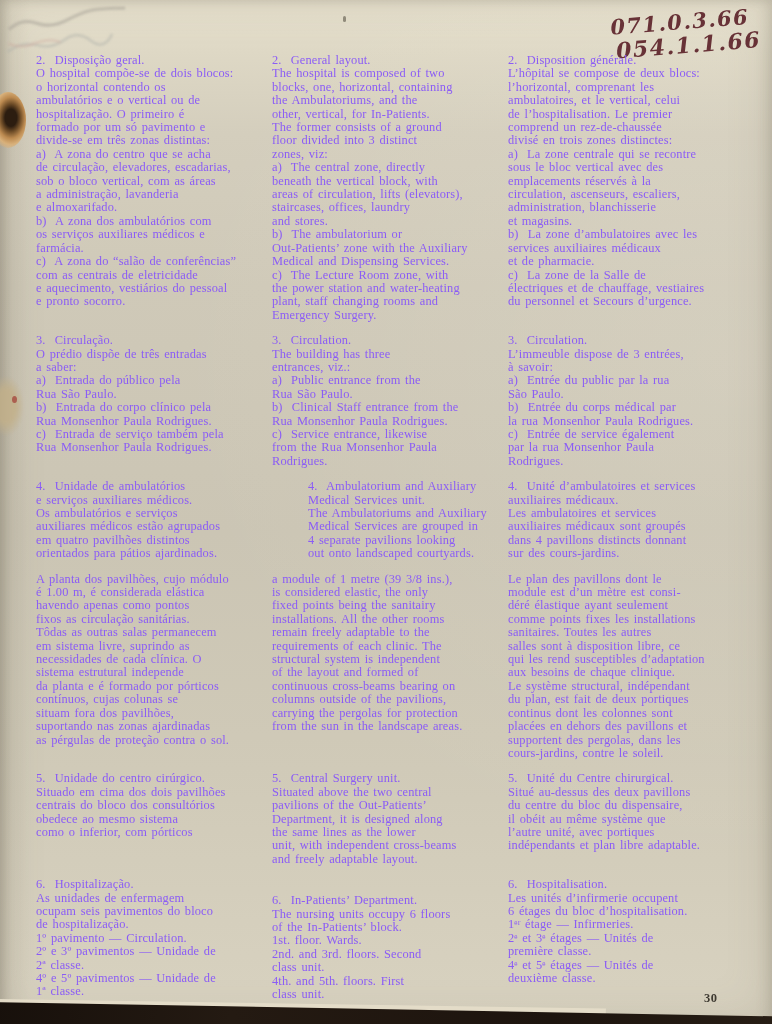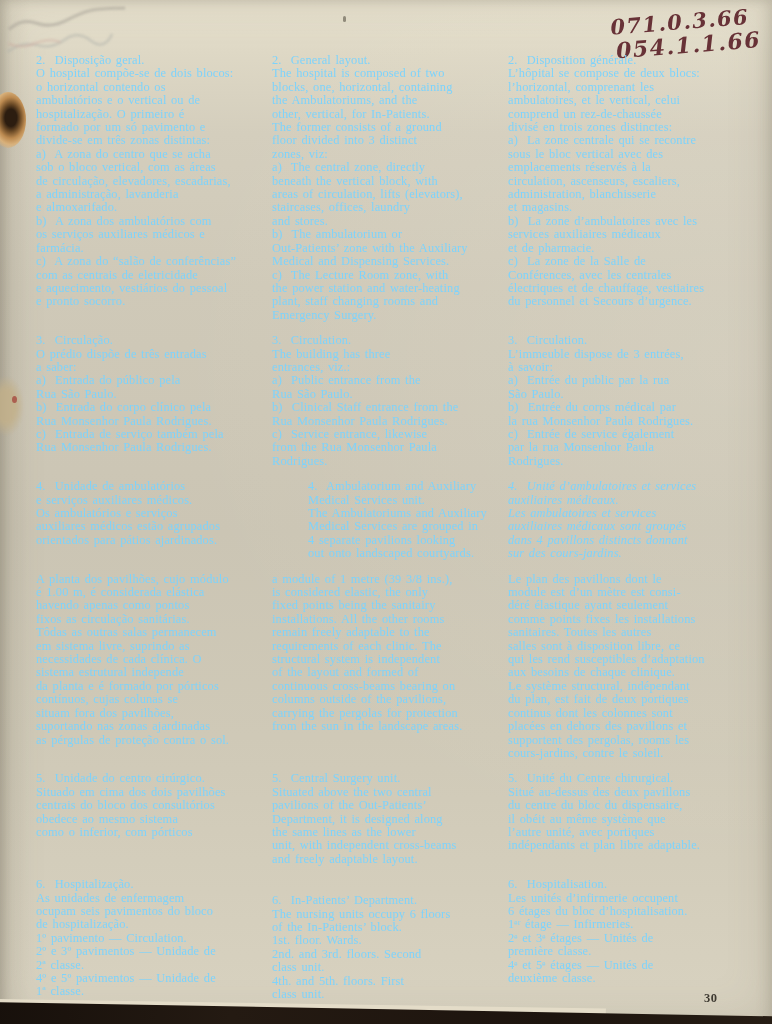--- a/index.html
+++ b/index.html
@@ -43,21 +43,21 @@
     color:#5e242b;transform:rotate(-4.5deg);transform-origin:right top;
     font-family:"DejaVu Serif",serif;font-style:italic;line-height:1.08;
   }
   .codes .code1{font-size:21px;letter-spacing:1.5px;padding-right:12px;font-weight:bold;opacity:.92;}
   .codes .code2{font-size:22px;letter-spacing:1.5px;padding-right:2px;font-weight:bold;opacity:.92;}
   
   .text-grid{
     position:absolute;left:36px;top:54px;right:16px;
     display:grid;grid-template-columns:236px 236px auto;grid-template-rows:repeat(6,auto);
     row-gap:12px;
-    color:#7dd3fc;font-size:12.4px;line-height:13.4px;
+    color:#8b5cf6;font-size:12.4px;line-height:13.4px;
     letter-spacing:.15px;word-spacing:1.3px;
   }
   .section{min-width:0;}
   .line{display:block;white-space:pre;}
   .page-number{
     position:absolute;left:704px;top:991px;
     font-size:12.5px;font-weight:bold;color:#3e3a32;letter-spacing:.5px;
   }
   
   .edge-cream{
@@ -94,22 +94,22 @@
 <div class="text-grid">
     <div class="section" style="grid-area: 1 / 1;">
       <span class="line">2.  Disposição geral.</span>
       <span class="line">O hospital compõe-se de dois blocos:</span>
       <span class="line">o horizontal contendo os</span>
       <span class="line">ambulatórios e o vertical ou de</span>
       <span class="line">hospitalização. O primeiro é</span>
       <span class="line">formado por um só pavimento e</span>
       <span class="line">divide-se em três zonas distintas:</span>
       <span class="line">a)  A zona do centro que se acha</span>
+      <span class="line">de circulação, elevadores, escadarias,</span>
       <span class="line">sob o bloco vertical, com as áreas</span>
-      <span class="line">de circulação, elevadores, escadarias,</span>
       <span class="line">a administração, lavanderia</span>
       <span class="line">e almoxarifado.</span>
       <span class="line">b)  A zona dos ambulatórios com</span>
       <span class="line">os serviços auxiliares médicos e</span>
       <span class="line">farmácia.</span>
       <span class="line">c)  A zona do “salão de conferências”</span>
       <span class="line">com as centrais de eletricidade</span>
       <span class="line">e aquecimento, vestiários do pessoal</span>
       <span class="line">e pronto socorro.</span>
     </div>
@@ -122,20 +122,21 @@
       <span class="line">b)  Entrada do corpo clínico pela</span>
       <span class="line">Rua Monsenhor Paula Rodrigues.</span>
       <span class="line">c)  Entrada de serviço também pela</span>
       <span class="line">Rua Monsenhor Paula Rodrigues.</span>
     </div>
     <div class="section" style="grid-area: 3 / 1;">
       <span class="line">4.  Unidade de ambulatórios</span>
       <span class="line">e serviços auxiliares médicos.</span>
       <span class="line">Os ambulatórios e serviços</span>
       <span class="line">auxiliares médicos estão agrupados</span>
+      <span class="line">em quatro pavilhões distintos</span>
       <span class="line">orientados para pátios ajardinados.</span>
     </div>
     <div class="section" style="grid-area: 4 / 1;">
       <span class="line">A planta dos pavilhões, cujo módulo</span>
       <span class="line">é 1.00 m, é considerada elástica</span>
       <span class="line">havendo apenas como pontos</span>
       <span class="line">fixos as circulação sanitárias.</span>
       <span class="line">Tôdas as outras salas permanecem</span>
       <span class="line">em sistema livre, suprindo as</span>
       <span class="line">necessidades de cada clínica. O</span>
@@ -237,70 +238,70 @@
       <span class="line">2nd. and 3rd. floors. Second</span>
       <span class="line">class unit.</span>
       <span class="line">4th. and 5th. floors. First</span>
       <span class="line">class unit.</span>
     </div>
     <div class="section" style="grid-area: 1 / 3;">
       <span class="line">2.  Disposition générale.</span>
       <span class="line">L’hôpital se compose de deux blocs:</span>
       <span class="line">l’horizontal, comprenant les</span>
       <span class="line">ambulatoires, et le vertical, celui</span>
+      <span class="line">de l’hospitalisation. Le premier</span>
       <span class="line">comprend un rez-de-chaussée</span>
       <span class="line">divisé en trois zones distinctes:</span>
       <span class="line">a)  La zone centrale qui se recontre</span>
       <span class="line">sous le bloc vertical avec des</span>
       <span class="line">emplacements réservés à la</span>
       <span class="line">circulation, ascenseurs, escaliers,</span>
       <span class="line">administration, blanchisserie</span>
       <span class="line">et magasins.</span>
       <span class="line">b)  La zone d’ambulatoires avec les</span>
       <span class="line">services auxiliaires médicaux</span>
       <span class="line">et de pharmacie.</span>
       <span class="line">c)  La zone de la Salle de</span>
-      <span class="line">Conférences, avec les centrales</span>
       <span class="line">électriques et de chauffage, vestiaires</span>
       <span class="line">du personnel et Secours d’urgence.</span>
     </div>
     <div class="section" style="grid-area: 2 / 3;">
       <span class="line">3.  Circulation.</span>
       <span class="line">L’immeuble dispose de 3 entrées,</span>
       <span class="line">à savoir:</span>
       <span class="line">a)  Entrée du public par la rua</span>
       <span class="line">São Paulo.</span>
       <span class="line">b)  Entrée du corps médical par</span>
       <span class="line">la rua Monsenhor Paula Rodrigues.</span>
       <span class="line">c)  Entrée de service également</span>
       <span class="line">par la rua Monsenhor Paula</span>
       <span class="line">Rodrigues.</span>
     </div>
-    <div class="section" style="grid-area: 3 / 3; font-style: italic;">
+    <div class="section" style="grid-area: 3 / 3;">
       <span class="line">4.  Unité d’ambulatoires et services</span>
       <span class="line">auxiliaires médicaux.</span>
       <span class="line">Les ambulatoires et services</span>
       <span class="line">auxiliaires médicaux sont groupés</span>
       <span class="line">dans 4 pavillons distincts donnant</span>
       <span class="line">sur des cours-jardins.</span>
     </div>
     <div class="section" style="grid-area: 4 / 3;">
       <span class="line">Le plan des pavillons dont le</span>
       <span class="line">module est d’un mètre est consi-</span>
       <span class="line">déré élastique ayant seulement</span>
       <span class="line">comme points fixes les installations</span>
       <span class="line">sanitaires. Toutes les autres</span>
       <span class="line">salles sont à disposition libre, ce</span>
       <span class="line">qui les rend susceptibles d’adaptation</span>
       <span class="line">aux besoins de chaque clinique.</span>
       <span class="line">Le système structural, indépendant</span>
       <span class="line">du plan, est fait de deux portiques</span>
       <span class="line">continus dont les colonnes sont</span>
       <span class="line">placées en dehors des pavillons et</span>
-      <span class="line">supportent des pergolas, rooms les</span>
+      <span class="line">supportent des pergolas, dans les</span>
       <span class="line">cours-jardins, contre le soleil.</span>
     </div>
     <div class="section" style="grid-area: 5 / 3;">
       <span class="line">5.  Unité du Centre chirurgical.</span>
       <span class="line">Situé au-dessus des deux pavillons</span>
       <span class="line">du centre du bloc du dispensaire,</span>
       <span class="line">il obéit au même système que</span>
       <span class="line">l’autre unité, avec portiques</span>
       <span class="line">indépendants et plan libre adaptable.</span>
     </div>

